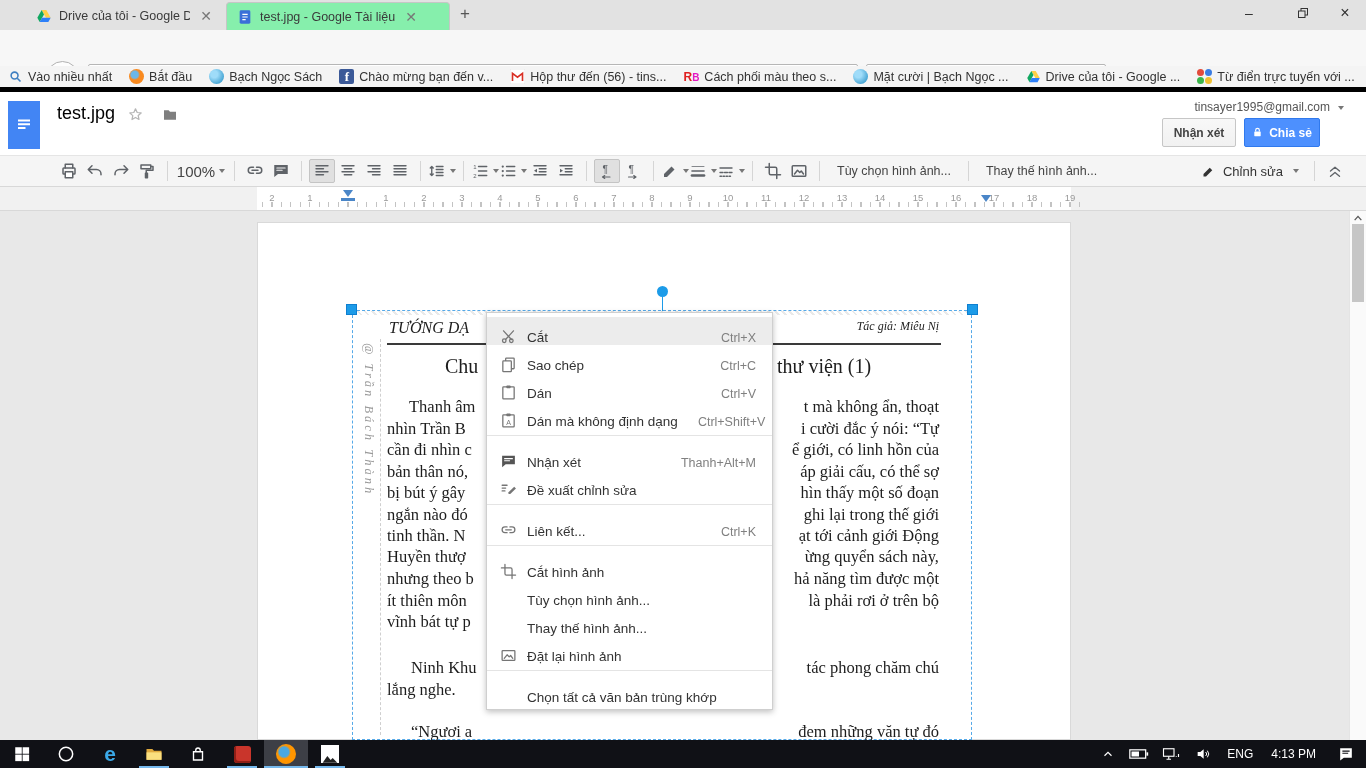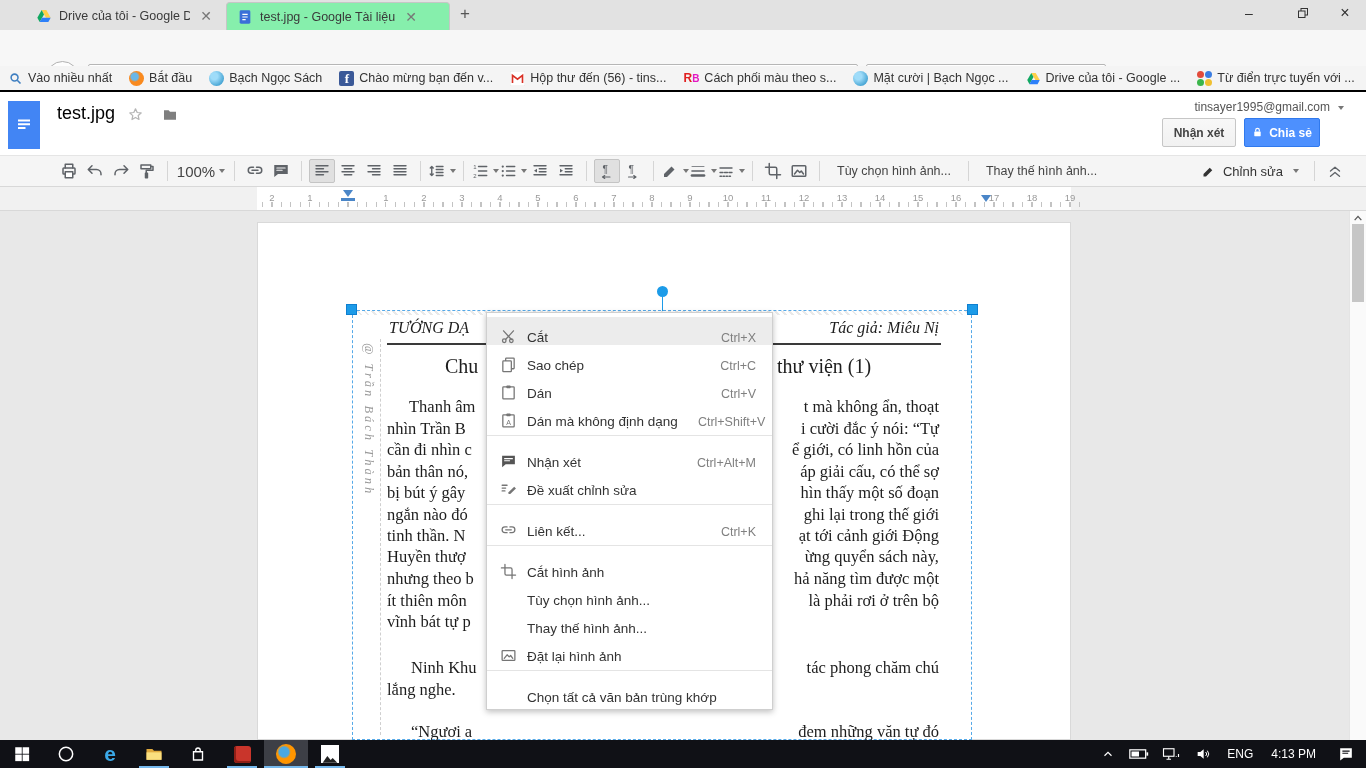--- a/index.html
+++ b/index.html
@@ -9,21 +9,21 @@
   .r{position:absolute}
   .ic{width:18px;height:18px;stroke:#5f6368;fill:none;stroke-width:2;stroke-linecap:round;stroke-linejoin:round}
   
   #tabstrip{left:0;top:0;width:1366px;height:30px;background:#e2e2e2}
   .tab{top:2px;height:28px;display:flex;align-items:center;padding:0 10px;font-size:12.5px;color:#3a3a3a}
   .tab.active{background:#86efac;border:1px solid #c6c6c6;border-bottom:none;border-radius:4px 4px 0 0}
   .tab .fav{width:16px;height:16px;margin-right:7px;flex:none}
   .tab .tclose{margin-left:10px;color:#777;font-size:14px;cursor:default}
   .winbtn{top:0;width:34px;height:26px;display:flex;align-items:center;justify-content:center;color:#333;font-size:14px}
   #navbar{left:0;top:30px;width:1366px;height:36px;background:#f7f7f7}
-  #bookmarksbar{left:0;top:66px;width:1366px;height:26px;background:#f4f4f4;border-bottom:2px solid #000000;display:flex;align-items:center;padding-left:8px;gap:17px;font-size:12.5px;color:#333;overflow:hidden}
+  #bookmarksbar{left:0;top:66px;width:1366px;height:26px;background:#f4f4f4;border-bottom:5px solid #000000;display:flex;align-items:center;padding-left:8px;gap:17px;font-size:12.5px;color:#333;overflow:hidden}
   .bm{display:flex;align-items:center;gap:5px;white-space:nowrap}
   .bmdot{width:15px;height:15px;border-radius:50%;display:inline-block;flex:none}
   .urlbox{top:34px;height:28px;background:#fff;border:1px solid #b6b6b6;border-radius:2px;display:flex;align-items:center}
   .circbtn{border-radius:50%;border:1px solid #b1b1b1;background:#fdfdfd;display:flex;align-items:center;justify-content:center}
   input{border:none;outline:none;background:transparent;font-family:"Liberation Sans",sans-serif}
   input::placeholder{font-style:italic;color:#8a8a8a}
   
   #docsheader{left:0;top:92px;width:1366px;height:63px;background:#fff}
   #docmenus{left:57px;top:127px;display:flex;gap:22px;font-size:13px;color:#333}
   .gbtn{height:29px;border:1px solid #c6c6c6;border-radius:2px;background:linear-gradient(#f8f8f8,#f1f1f1);font-size:12px;font-weight:bold;color:#444;display:flex;align-items:center;justify-content:center}
@@ -453,21 +453,21 @@
     <div id="docpage" class="r"></div>
 
     <div id="scan" class="r">
 
       <div class="r" style="left:0;top:0;width:618px;height:4px;background:repeating-linear-gradient(45deg,#e9e9e9 0 2px,#fff 2px 5px)"></div>
 
       <div class="r" style="left:8px;top:32px;height:330px;writing-mode:vertical-rl;font-style:italic;font-size:12.5px;color:#9a9a9a;letter-spacing:3px">@ Trần Bách Thành</div>
       <div class="r" style="left:27px;top:28px;height:396px;border-left:1px dashed #cfcfcf"></div>
 
       <span class="bl" style="left:36px;top:8px;font-style:italic;font-size:16px">TƯỚNG DẠ</span>
-      <span class="bl" style="right:32px;top:8px;font-style:italic;font-size:16px">Tác giả: Miêu Nị</span>
+      <span class="bl" style="right:32px;top:8px;font-style:italic;font-size:12px">Tác giả: Miêu Nị</span>
       <div class="r" style="left:34px;top:32px;width:554px;height:2px;background:#3a3a3a"></div>
 
       <span class="bl" style="left:92px;top:44px;font-size:20px">Chu</span>
       <span class="bl" style="left:424px;top:44px;font-size:20px">thư viện (1)</span>
 
       <span class="bl" style="left:56px;top:86px">Thanh âm</span>
       <span class="bl" style="left:34px;top:108px">nhìn Trần B</span>
       <span class="bl" style="left:34px;top:129px">cần đi nhìn c</span>
       <span class="bl" style="left:34px;top:151px">bản thân nó,</span>
       <span class="bl" style="left:34px;top:172px">bị bút ý gây</span>
@@ -553,21 +553,21 @@
     </div>
     <div class="msep"></div>
     <div class="mi">
       <span class="mic">
           <svg class="ic" viewBox="0 0 24 24">
             <path d="M3 4h18v12H8l-5 4z" fill="#555" stroke="none"></path>
             <path d="M6.5 8h11M6.5 11h7" stroke="#fff" stroke-width="1.6"></path>
           </svg>
         </span>
       <span class="mil">Nhận xét</span>
-      <span class="mis">Ctrl+Alt+M</span>
+      <span class="mis">Thanh+Alt+M</span>
     </div>
     <div class="mi">
       <span class="mic">
           <svg class="ic" viewBox="0 0 24 24">
             <path d="M3 6h7M3 10h5M3 14h4"></path>
             <path d="M12 16l8-8 2.5 2.5-8 8H12z" fill="#757575" stroke="none"></path>
           </svg>
         </span>
       <span class="mil">Đề xuất chỉnh sửa</span>
       <span class="mis"></span>

